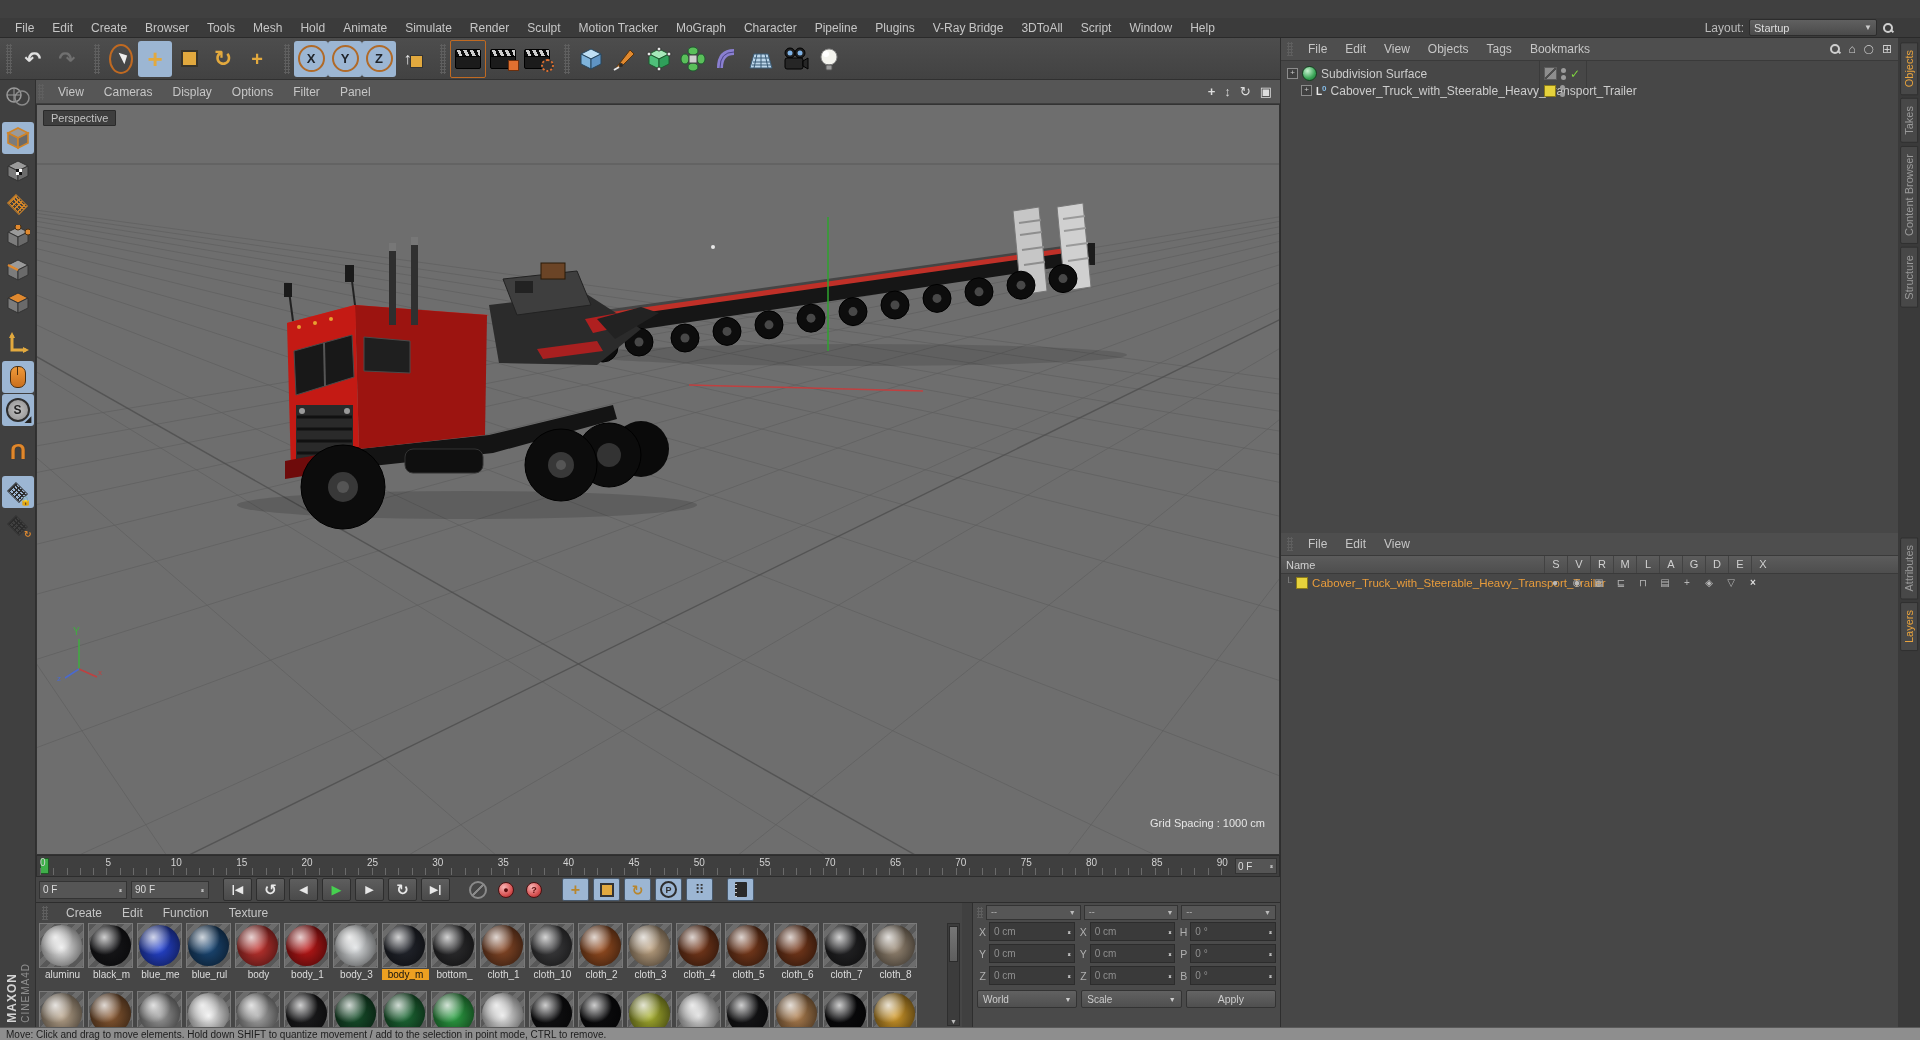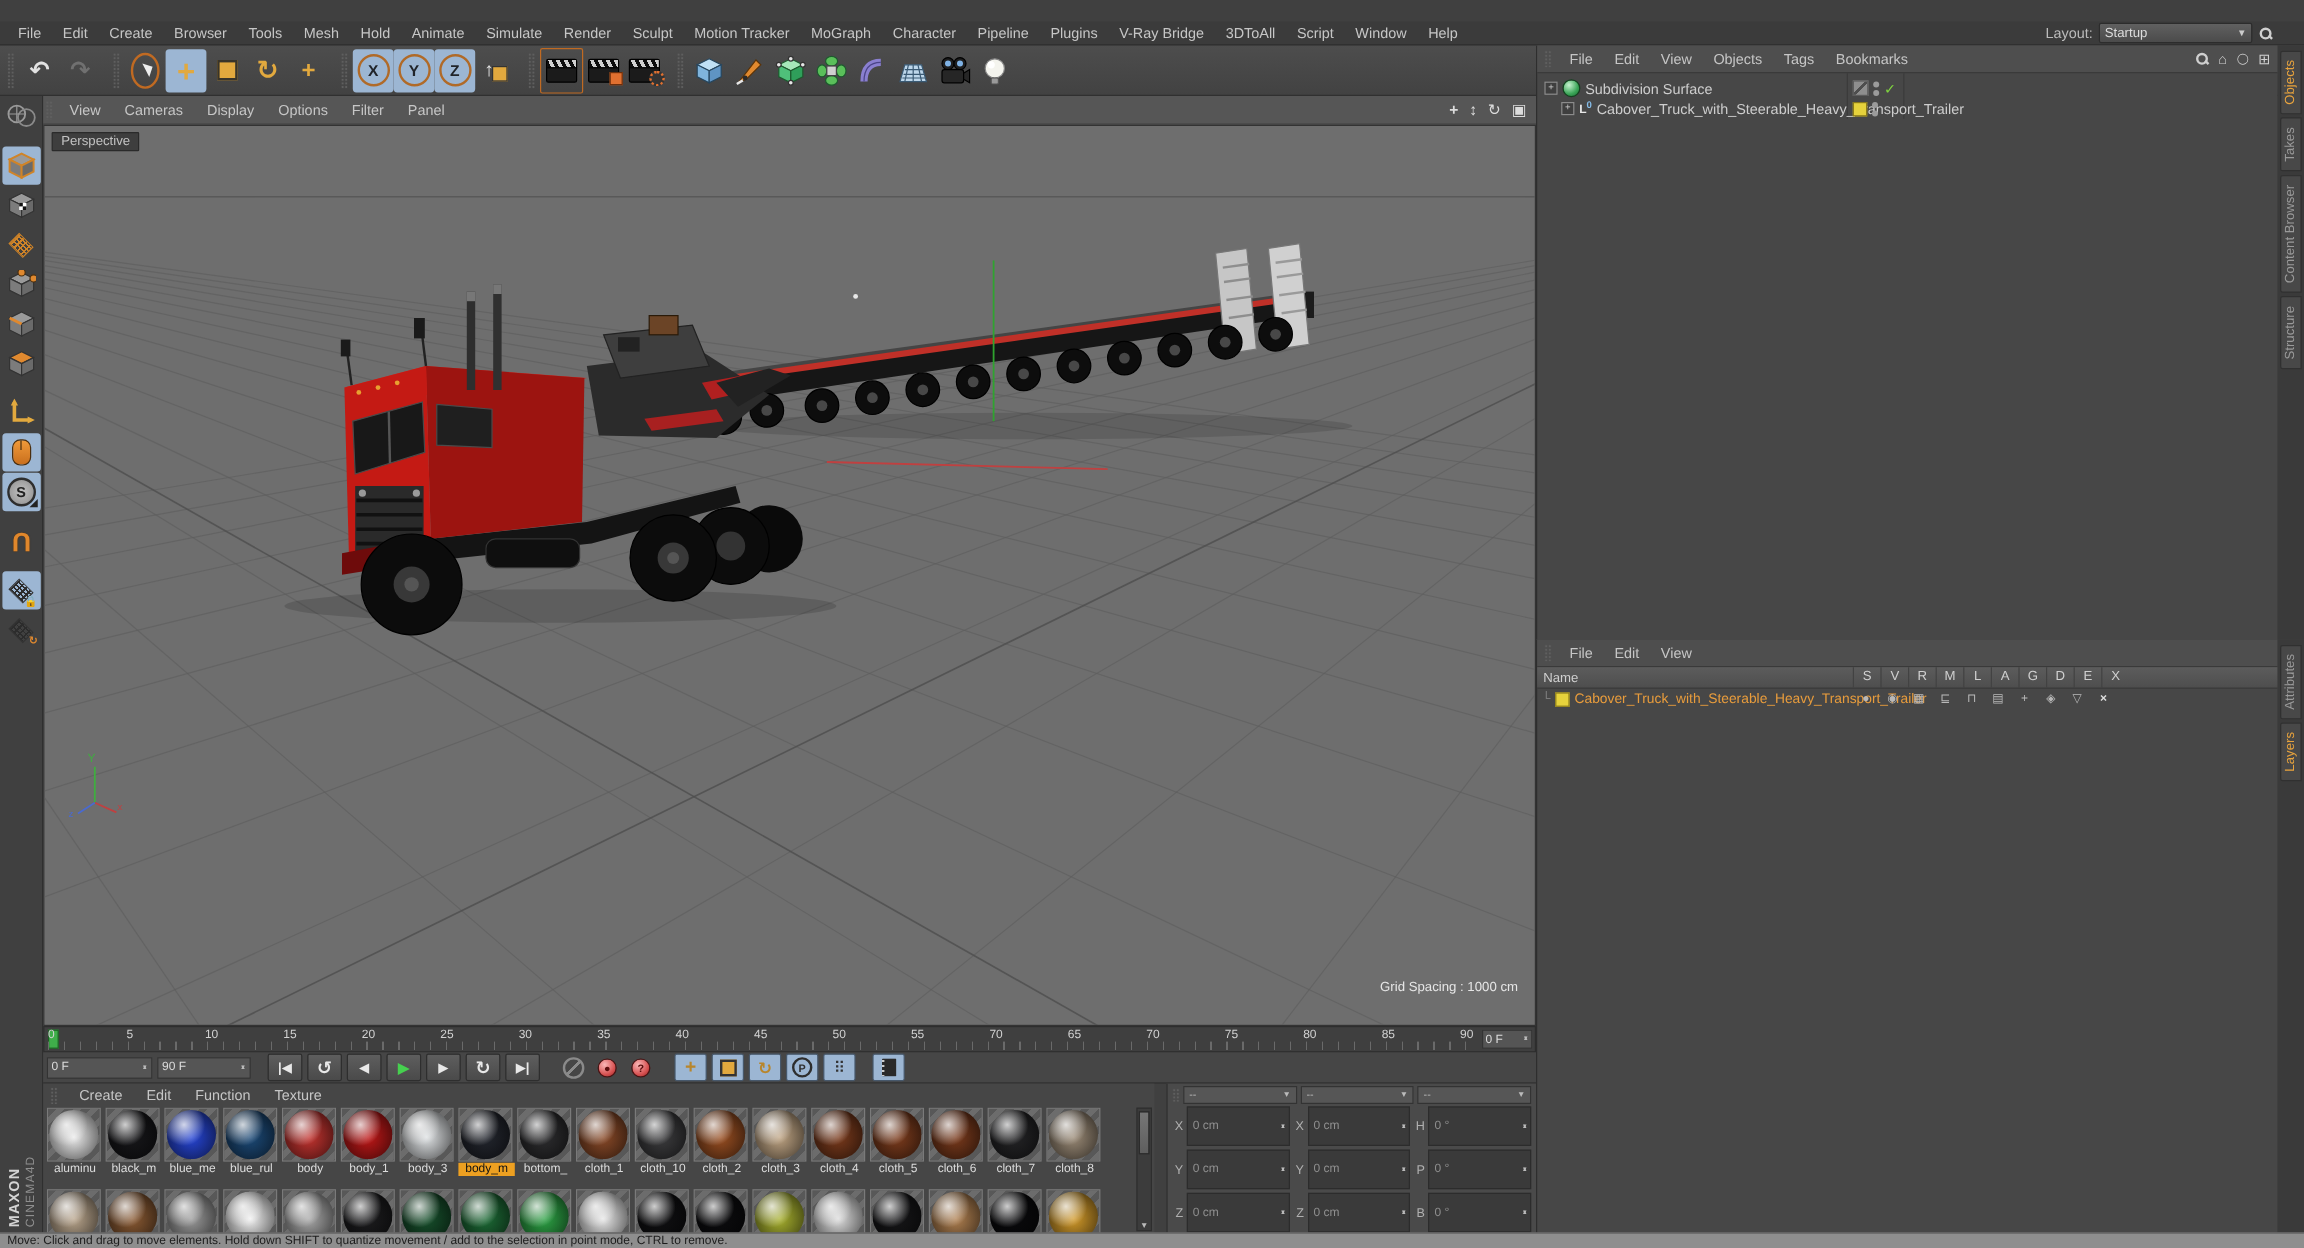--- a/index.html
+++ b/index.html
@@ -130,21 +130,21 @@
   .mat-thumb{position:absolute;left:1px;right:1px;top:2px;height:34px;background:linear-gradient(#767676,#5e5e5e);border:1px solid #2b2b2b;}
   .mat-darr{position:absolute;left:0;right:0;bottom:0;text-align:center;font-size:7px;color:#bbb;}
   
   .coords{position:absolute;left:972px;top:903px;width:308px;height:125px;background:#4a4a4a;border-left:1px solid #2e2e2e;
     font-size:10.5px;color:#b8b8b8;box-sizing:border-box;padding:2px 4px;}
   .crow{display:flex;align-items:center;gap:3px;margin-top:3px;}
   .chead{height:14px;display:flex;gap:3px;align-items:center;}
   .hsel{flex:1;height:13px;background:#565656;border:1px solid #333;color:#bbb;display:flex;align-items:center;
     justify-content:space-between;padding:0 4px;font-size:9px;}
   .clabel{width:9px;text-align:right;color:#b0b0b0;flex:none;}
-  .cfield{flex:1;height:33px;background:#3a3a3a;border:1px solid #2c2c2c;display:flex;align-items:center;
+  .cfield{flex:1;height:19px;background:#3a3a3a;border:1px solid #2c2c2c;display:flex;align-items:center;
     justify-content:space-between;padding:0 2px 0 4px;color:#8f8f8f;font-size:10px;box-sizing:border-box;}
   .cbot{display:flex;gap:4px;margin-top:5px;align-items:center;}
   .csel{flex:1;height:16px;background:linear-gradient(#616161,#4f4f4f);border:1px solid #333;border-radius:2px;color:#ccc;
     display:flex;align-items:center;justify-content:space-between;padding:0 5px;font-size:10px;}
   .apply{flex:1;height:16px;background:linear-gradient(#646464,#4f4f4f);border:1px solid #333;border-radius:2px;color:#ccc;
     display:flex;align-items:center;justify-content:center;font-size:10.5px;}
   
   .om{position:absolute;left:1280px;top:38px;width:618px;height:495px;background:#474747;border-left:1px solid #2e2e2e;box-sizing:border-box;}
   .pan-menubar{height:22px;background:#4e4e4e;border-bottom:1px solid #3a3a3a;display:flex;align-items:center;gap:2px;padding-left:4px;}
   .pan-menubar .menu-item{padding:2px 9px;}

